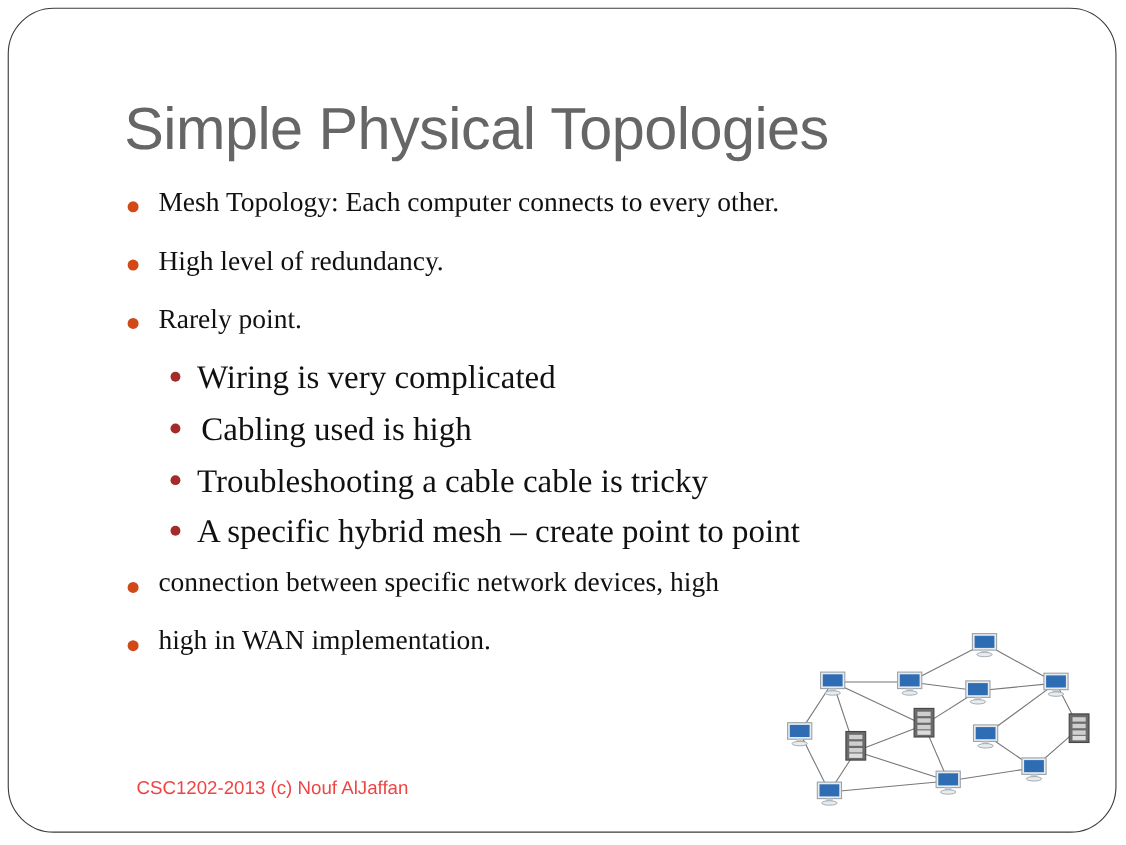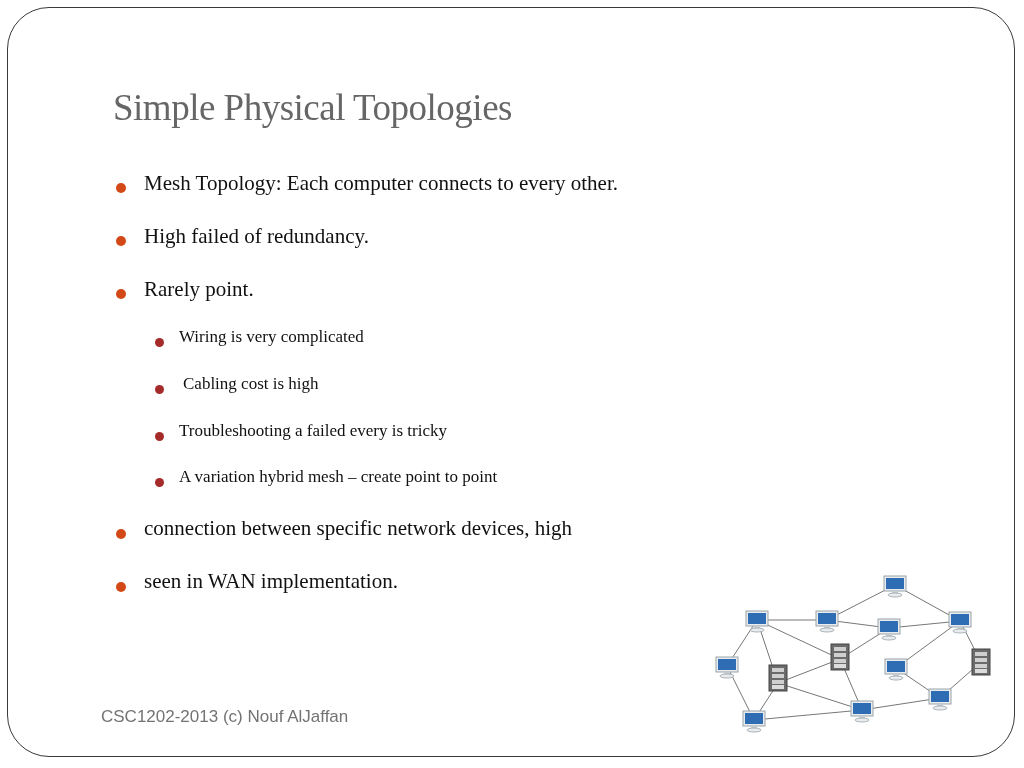--- a/index.html
+++ b/index.html
@@ -1,62 +1,62 @@
 <!DOCTYPE html>
 <html><head>
 <meta charset="utf-8">
 <style>
   html, body { margin:0; padding:0; }
   body { width:1024px; height:768px; background:#ffffff; position:relative; overflow:hidden; font-family:"Liberation Serif", serif; }
   .frame { position:absolute; left:7px; top:7px; width:1008px; height:750px; border:1.5px solid #3a3a3a; border-radius:42px; box-sizing:border-box; background:#fff; }
-  .title { position:absolute; left:113px; top:86px; font-family:Liberation Serif, serif; font-size:37px; color:#666666; letter-spacing:-0.5px; white-space:nowrap; }
+  .title { position:absolute; left:113px; top:86px; font-family:Liberation Sans, sans-serif; font-size:54px; color:#666666; letter-spacing:-0.5px; white-space:nowrap; }
   .bullets { position:absolute; left:0; top:0; }
   .item { position:absolute; white-space:nowrap; color:#111; }
-  .lvl1 { left:144px; font-size:21px; }
-  .lvl2 { left:179px; font-size:17px; }
+  .lvl1 { left:144px; font-size:25px; }
+  .lvl2 { left:179px; font-size:30px; }
   .dot { position:absolute; border-radius:50%; }
   .dot1 { width:10px; height:10px; background:#d34817; }
   .dot2 { width:9px; height:9px; background:#a52a2a; }
-  .footer { position:absolute; left:101px; top:707px; font-family:"Liberation Sans", sans-serif; font-size:17px; color:#737373; white-space:nowrap; }
+  .footer { position:absolute; left:124px; top:707px; font-family:"Liberation Sans", sans-serif; font-size:17px; color:#ef4444; white-space:nowrap; }
   .diagram { position:absolute; left:700px; top:570px; }
 </style>
 </head>
 <body>
 
 <div class="frame"></div>
 
 <div class="title">Simple Physical Topologies</div>
 
 <div class="bullets">
   <span class="dot dot1" style="left:116px;top:183px"></span>
   <div class="item lvl1" style="top:171px">Mesh Topology: Each computer connects to every other.</div>
 
   <span class="dot dot1" style="left:116px;top:236px"></span>
-  <div class="item lvl1" style="top:224px">High failed of redundancy.</div>
+  <div class="item lvl1" style="top:224px">High level of redundancy.</div>
 
   <span class="dot dot1" style="left:116px;top:289px"></span>
   <div class="item lvl1" style="top:277px">Rarely point.</div>
 
   <span class="dot dot2" style="left:155px;top:338px"></span>
   <div class="item lvl2" style="top:327px">Wiring is very complicated</div>
 
   <span class="dot dot2" style="left:155px;top:385px"></span>
-  <div class="item lvl2" style="top:374px;left:183px">Cabling cost is high</div>
+  <div class="item lvl2" style="top:374px;left:183px">Cabling used is high</div>
 
   <span class="dot dot2" style="left:155px;top:432px"></span>
-  <div class="item lvl2" style="top:421px">Troubleshooting a failed every is tricky</div>
+  <div class="item lvl2" style="top:421px">Troubleshooting a cable cable is tricky</div>
 
   <span class="dot dot2" style="left:155px;top:478px"></span>
-  <div class="item lvl2" style="top:467px">A variation hybrid mesh – create point to point</div>
+  <div class="item lvl2" style="top:467px">A specific hybrid mesh – create point to point</div>
 
   <span class="dot dot1" style="left:116px;top:529px"></span>
   <div class="item lvl1" style="top:516px">connection between specific network devices, high</div>
 
   <span class="dot dot1" style="left:116px;top:582px"></span>
-  <div class="item lvl1" style="top:569px">seen in WAN implementation.</div>
+  <div class="item lvl1" style="top:569px">high in WAN implementation.</div>
 </div>
 
 <svg class="diagram" width="310" height="170" viewBox="0 0 310 170">
   <defs>
     <g id="mon">
       <rect x="-11" y="-9" width="22" height="15" fill="#e8ecef" stroke="#9aa3aa" stroke-width="1"></rect>
       <rect x="-9" y="-7" width="18" height="11" fill="#2e6db4"></rect>
       <rect x="-3" y="6" width="6" height="3" fill="#c8ced3"></rect>
       <ellipse cx="0" cy="10" rx="7" ry="2" fill="#e8ecef" stroke="#9aa3aa" stroke-width="0.8"></ellipse>
     </g>

